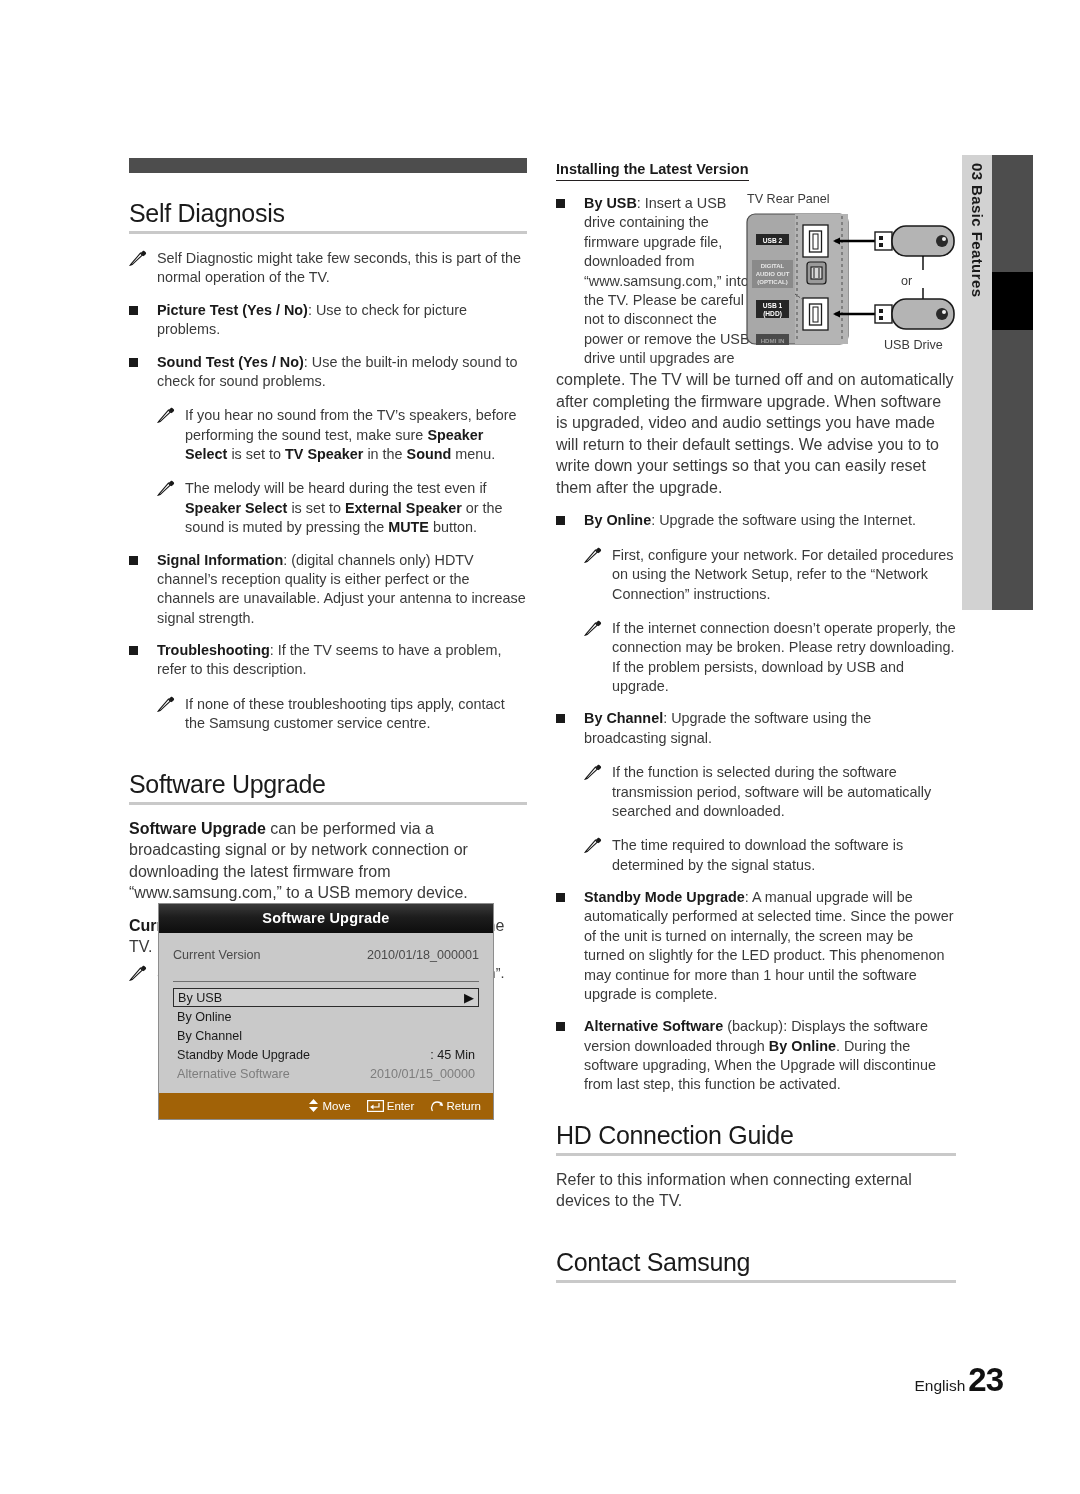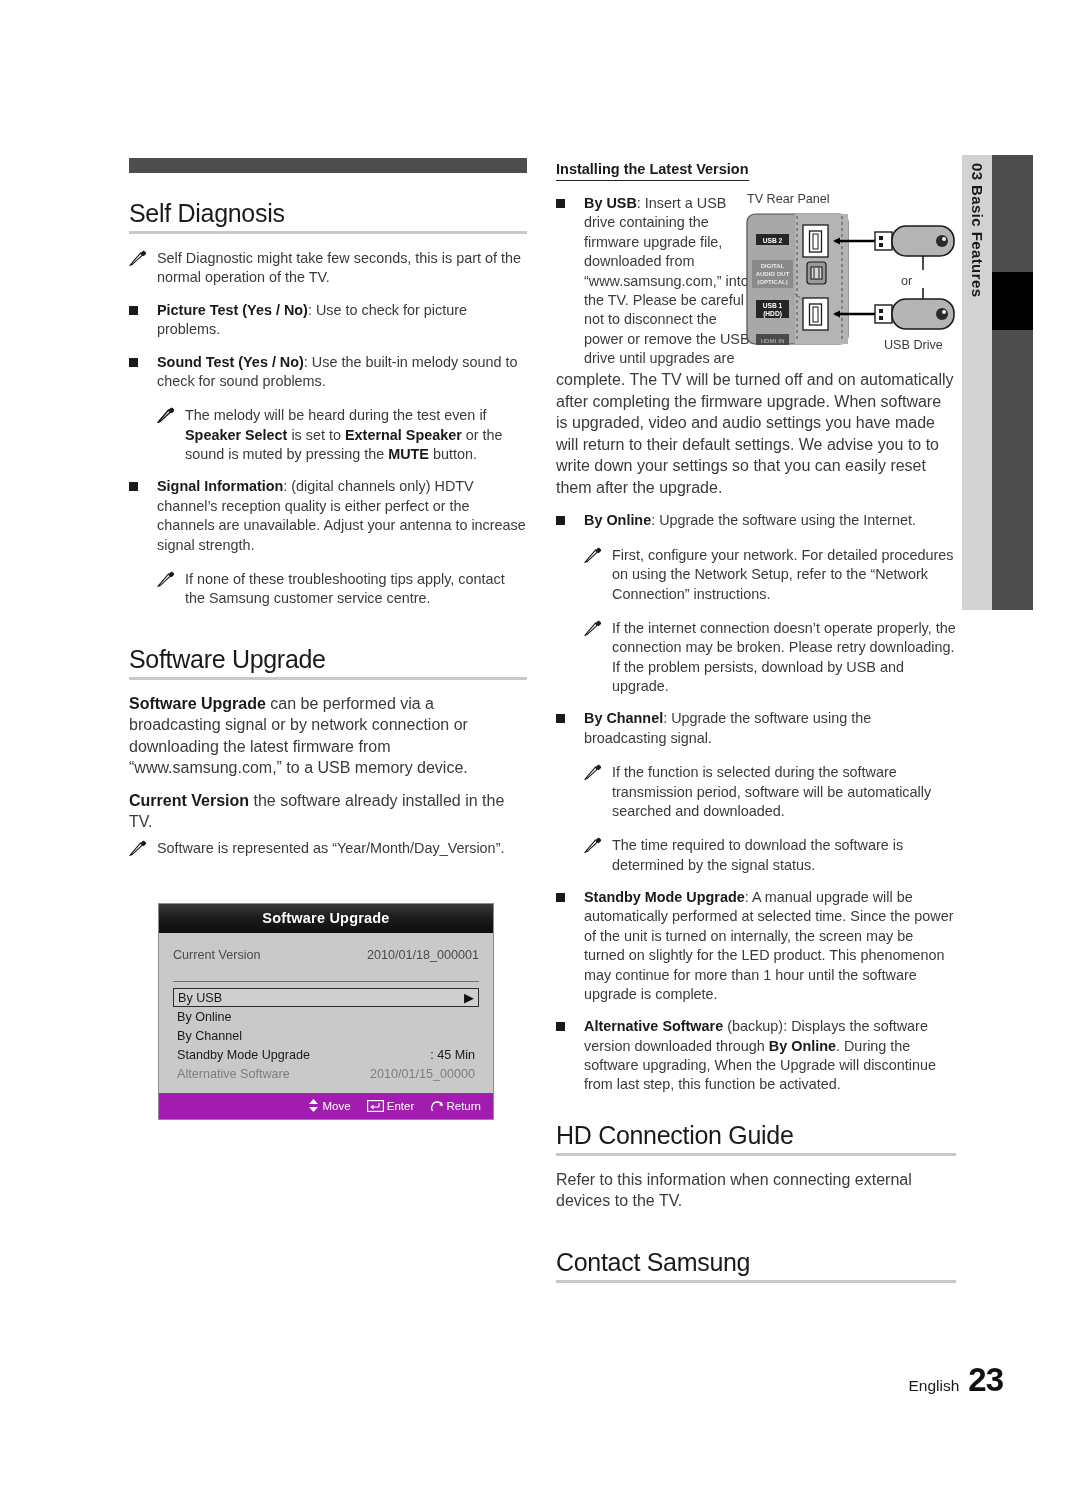--- a/index.html
+++ b/index.html
@@ -194,21 +194,21 @@
     color: #1a1a1a;
   }
   .osd-item.selected {
     border: 1.6px solid #2c2c2c;
     background: #cfcfcf;
     padding: 1.5px 4px 1.5px 4px;
   }
   .osd-item.dim { color: #7d7d7d; }
   .osd-arrow { font-size: 13px; line-height: 1; color: #111; }
   .osd-foot {
-    background: #a21caf;
+    background: #a16207;
     color: #ffffff;
     text-align: right;
     padding: 6px 12px 7px 0;
     font-size: 11.5px;
     margin-top: 10px;
   }
   .osd-foot span.k { margin-left: 13px; white-space: nowrap; }
   .osd-foot svg { vertical-align: -2px; margin-right: 3px; }
 
   
@@ -222,21 +222,21 @@
     font-size: 12.6px;
     color: #3a3a3a;
   }
 
   
   .footer {
     position: absolute;
     right: 77px; bottom: 95px;
     display: flex;
     align-items: baseline;
-    gap: 9px;
+    gap: 3px;
   }
   .footer .lang { font-size: 15.5px; color: #1a1a1a; }
   .footer .pnum { font-size: 33px; font-weight: bold; color: #111; letter-spacing: -1px; }
 </style>
 </head>
 <body>
 
 <div class="page">
 
   <div class="side-tab">
@@ -276,20 +276,21 @@
 
     <div class="note indent">
       <span class="pencil">
         <svg viewBox="0 0 20 16" width="20" height="16" aria-hidden="true">
           <path d="M2.4 13.6 L1.2 15.2 L3.2 14.6 L13.2 5.2 L11.4 3.2 Z" fill="none" stroke="#1a1a1a" stroke-width="1.1"></path>
           <path d="M11.6 3.0 L13.6 1.2 C14.3 0.6 15.3 0.7 15.9 1.4 L16.7 2.3 C17.3 3.0 17.2 4.0 16.5 4.6 L14.6 6.3 Z" fill="#1a1a1a"></path>
           <path d="M12.4 4.0 L14.2 6.0" stroke="#1a1a1a" stroke-width="0.9"></path>
           <path d="M1.2 15.2 L2.9 15.0 L1.7 13.9 Z" fill="#1a1a1a"></path>
         </svg>
       </span>
+      <span>If you hear no sound from the TV’s speakers, before performing the sound test, make sure <b>Speaker Select</b> is set to <b>TV Speaker</b> in the <b>Sound</b> menu.</span>
       
     </div>
 
     <div class="note indent">
       <span class="pencil">
         <svg viewBox="0 0 20 16" width="20" height="16" aria-hidden="true">
           <path d="M2.4 13.6 L1.2 15.2 L3.2 14.6 L13.2 5.2 L11.4 3.2 Z" fill="none" stroke="#1a1a1a" stroke-width="1.1"></path>
           <path d="M11.6 3.0 L13.6 1.2 C14.3 0.6 15.3 0.7 15.9 1.4 L16.7 2.3 C17.3 3.0 17.2 4.0 16.5 4.6 L14.6 6.3 Z" fill="#1a1a1a"></path>
           <path d="M12.4 4.0 L14.2 6.0" stroke="#1a1a1a" stroke-width="0.9"></path>
           <path d="M1.2 15.2 L2.9 15.0 L1.7 13.9 Z" fill="#1a1a1a"></path>
@@ -297,20 +298,24 @@
       </span>
       <span>The melody will be heard during the test even if <b>Speaker Select</b> is set to <b>External Speaker</b> or the sound is muted by pressing the <b>MUTE</b> button.</span>
       
     </div>
 
     <div class="li">
       <span class="sq"></span>
       <b>Signal Information</b><span>: (digital channels only) HDTV channel’s reception quality is either perfect or the channels are unavailable. Adjust your antenna to increase signal strength.</span>
     </div>
 
+    <div class="li">
+      <span class="sq"></span>
+      <b>Troubleshooting</b><span>: If the TV seems to have a problem, refer to this description.</span>
+    </div>
 
     <div class="note indent">
       <span class="pencil">
         <svg viewBox="0 0 20 16" width="20" height="16" aria-hidden="true">
           <path d="M2.4 13.6 L1.2 15.2 L3.2 14.6 L13.2 5.2 L11.4 3.2 Z" fill="none" stroke="#1a1a1a" stroke-width="1.1"></path>
           <path d="M11.6 3.0 L13.6 1.2 C14.3 0.6 15.3 0.7 15.9 1.4 L16.7 2.3 C17.3 3.0 17.2 4.0 16.5 4.6 L14.6 6.3 Z" fill="#1a1a1a"></path>
           <path d="M12.4 4.0 L14.2 6.0" stroke="#1a1a1a" stroke-width="0.9"></path>
           <path d="M1.2 15.2 L2.9 15.0 L1.7 13.9 Z" fill="#1a1a1a"></path>
         </svg>
       </span>

